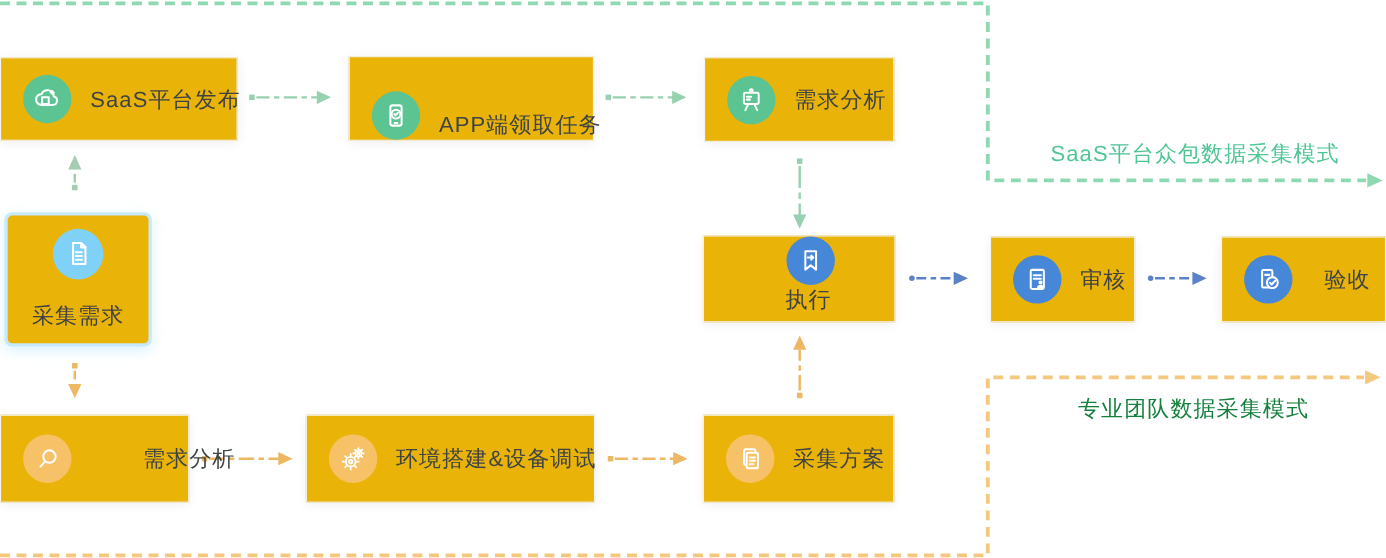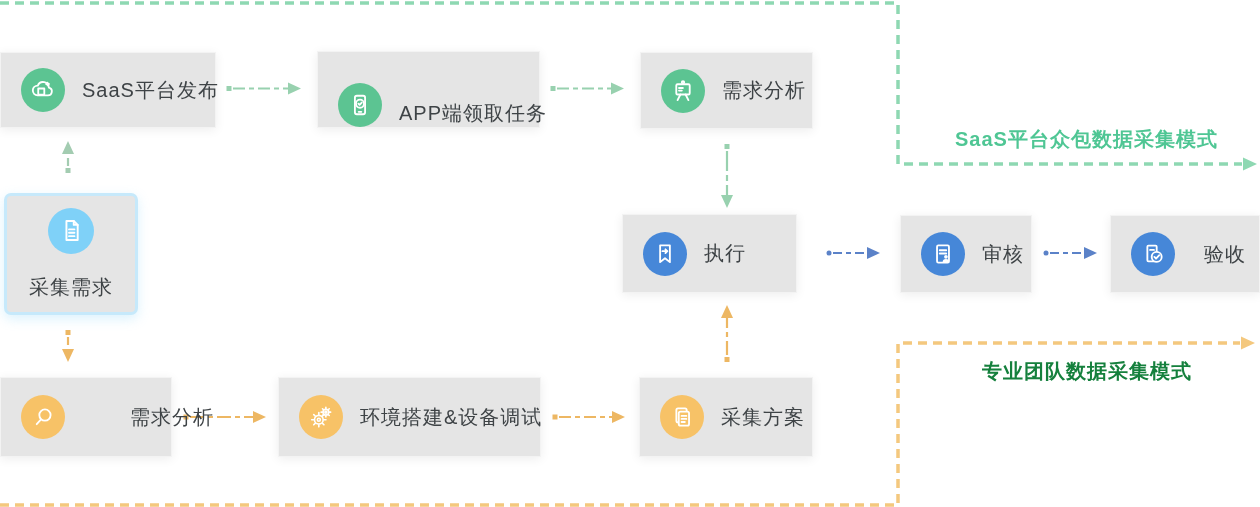--- a/index.html
+++ b/index.html
@@ -1,55 +1,55 @@
 <!DOCTYPE html>
 <html><head>
 <meta charset="utf-8">
 <style>
   html,body{margin:0;padding:0;background:#fff;}
   #canvas{
     position:relative;width:1260px;height:507px;background:#ffffff;overflow:hidden;
     font-family:"Liberation Sans","DejaVu Sans",sans-serif;
   }
   .node{
-    position:absolute;background:#e5e5e5;display:flex;align-items:center;
+    position:absolute;background:#eab308;display:flex;align-items:center;
     box-shadow:0 2px 10px rgba(0,0,0,.07);border:1px solid #f3f3f3;box-sizing:border-box;
   }
   .badge{
     width:44px;height:44px;border-radius:50%;flex:0 0 auto;margin-left:20px;
     display:flex;align-items:center;justify-content:center;
   }
   .badge svg{display:block;}
   .badge.green{background:#5cc492;}
   .badge.blue{background:#4687d8;}
   .badge.orange{background:#f7c267;}
   .badge.lightblue{background:#7fd1f8;}
   .node-label{
     font-size:20px;color:#3e4346;font-weight:500;letter-spacing:1px;
     margin-left:17px;white-space:nowrap;
   }
   
   .n-saas{left:0;top:52px;width:216px;height:76px;}
   .n-app{left:317px;top:51px;width:223px;height:77px;align-items:flex-end;}
   .n-train{left:640px;top:52px;width:173px;height:77px;}
-  .n-exec{left:622px;top:214px;width:175px;height:79px;}
+  .n-exec{left:639px;top:214px;width:175px;height:79px;flex-direction:column;}
   .n-review{left:900px;top:215px;width:132px;height:78px;}
   .n-accept{left:1110px;top:215px;width:150px;height:78px;gap:12px;}
   .n-analysis{left:0;top:377px;width:172px;height:80px;gap:48px;}
   .n-env{left:278px;top:377px;width:263px;height:80px;}
   .n-plan{left:639px;top:377px;width:174px;height:80px;}
   .n-demand{
     left:4px;top:193px;width:134px;height:122px;border-radius:7px;
     border:3px solid #c6e9fb;flex-direction:column;justify-content:center;
     box-shadow:0 4px 12px rgba(127,209,248,.28);
   }
   .n-demand .badge{margin-left:0;width:46px;height:46px;}
   .n-demand .node-label{margin-left:0;margin-top:20px;}
   .overlay{position:absolute;left:0;top:0;pointer-events:none;}
-  .mode-label{position:absolute;font-size:20px;font-weight:bold;text-align:right;letter-spacing:1px;white-space:nowrap;}
+  .mode-label{position:absolute;font-size:20px;font-weight:normal;text-align:left;letter-spacing:1px;white-space:nowrap;}
   .mode-label.saas{left:955px;top:126px;width:256px;color:#4fc694;}
   .mode-label.pro{left:980px;top:358px;width:212px;color:#15803d;}
 </style>
 </head>
 <body>
 
 <div id="canvas">
 
   <svg class="overlay" width="1260" height="507" viewBox="0 0 1260 507">
 

